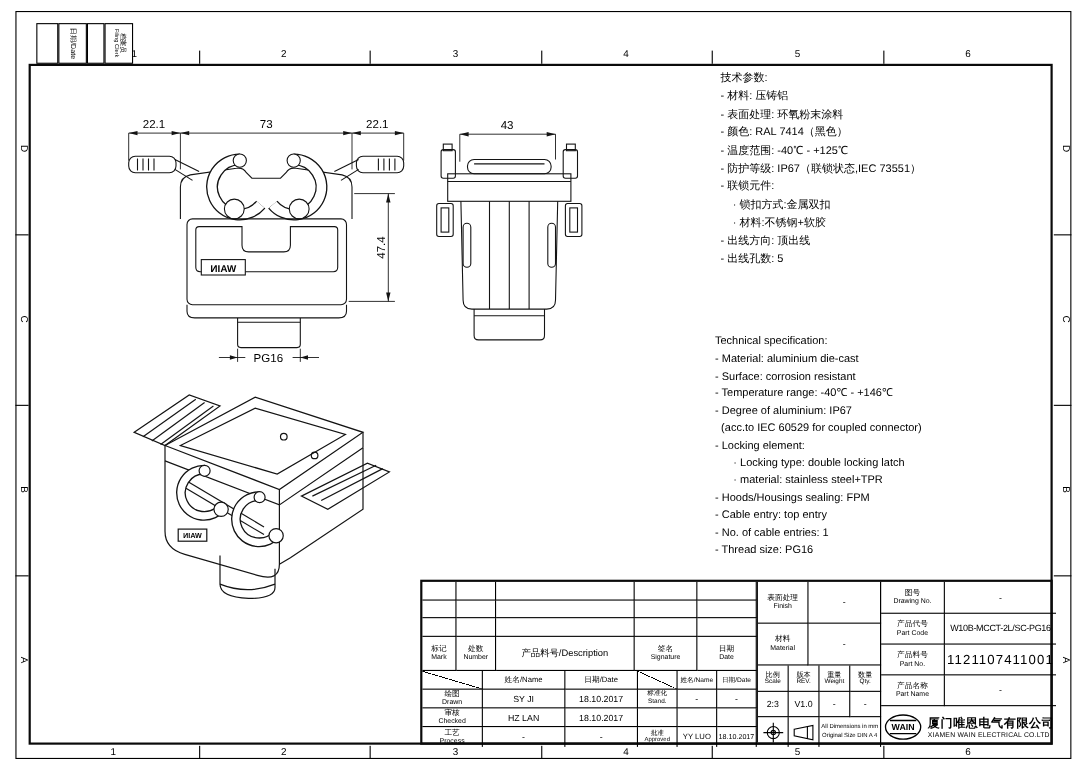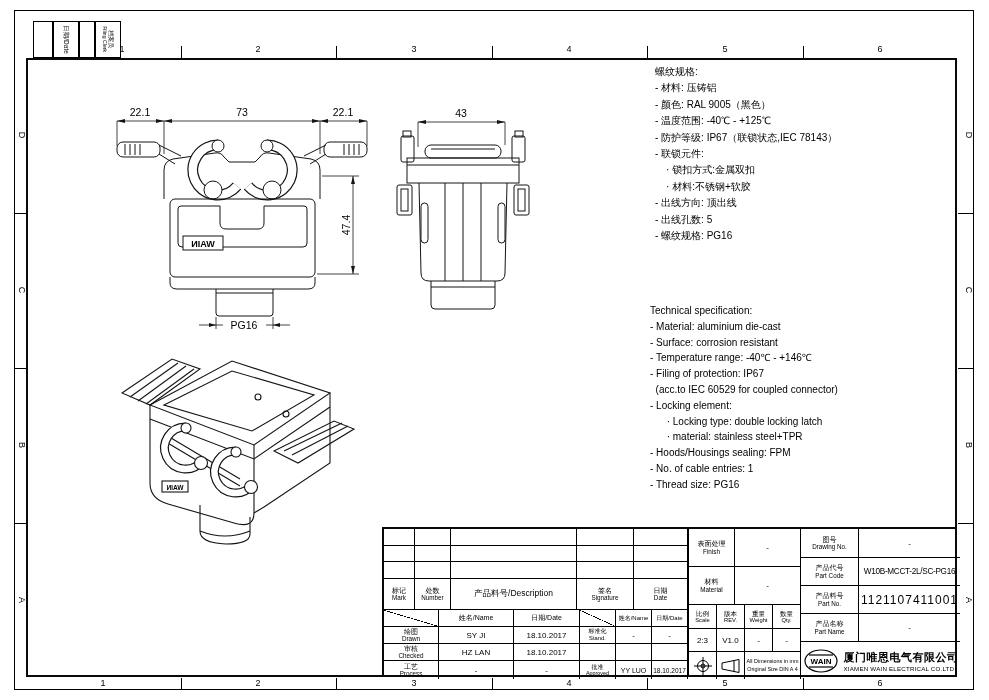--- a/index.html
+++ b/index.html
@@ -230,44 +230,45 @@
       <circle cx="78" cy="93" r="5" fill="#fff"></circle>
         <circle cx="93" cy="128" r="6.5" fill="#fff"></circle>
       <circle cx="128" cy="117" r="5" fill="#fff"></circle>
         <circle cx="143" cy="152" r="6.5" fill="#fff"></circle>
       <rect x="54" y="146" width="26" height="11" fill="#fff"></rect>
     </g>
     <text transform="translate(67,154.5) scale(-1,1)" text-anchor="middle" font-size="6.5" font-weight="bold" fill="#000">WAIN</text>
   </svg>
 
   <div class="a specs-cn" style="left:655px;top:64px;">
-    <div class="spec">螺纹规格:</div>
+    <div class="spec">技术参数:</div>
     <div class="spec">- 材料: 压铸铝</div>
-    <div class="spec">- 颜色: RAL 9005（黑色）</div>
+    <div class="spec">- 表面处理: 环氧粉末涂料</div>
+    <div class="spec">- 颜色: RAL 7414（黑色）</div>
     <div class="spec">- 温度范围: -40℃ - +125℃</div>
-    <div class="spec">- 防护等级: IP67（联锁状态,IEC 78143）</div>
+    <div class="spec">- 防护等级: IP67（联锁状态,IEC 73551）</div>
     <div class="spec">- 联锁元件:</div>
     <div class="spec">    · 锁扣方式:金属双扣</div>
     <div class="spec">    · 材料:不锈钢+软胶</div>
     <div class="spec">- 出线方向: 顶出线</div>
     <div class="spec">- 出线孔数: 5</div>
-    <div class="spec">- 螺纹规格: PG16</div>
   </div>
 
   <div class="a specs-en" style="left:650px;top:303px;">
     <div class="spec">Technical specification:</div>
     <div class="spec">- Material: aluminium die-cast</div>
     <div class="spec">- Surface: corrosion resistant</div>
     <div class="spec">- Temperature range: -40℃ - +146℃</div>
-    <div class="spec">- Filing of protection: IP67</div>
+    <div class="spec">- Degree of aluminium: IP67</div>
     <div class="spec">  (acc.to IEC 60529 for coupled connector)</div>
     <div class="spec">- Locking element:</div>
     <div class="spec">      · Locking type: double locking latch</div>
     <div class="spec">      · material: stainless steel+TPR</div>
     <div class="spec">- Hoods/Housings sealing: FPM</div>
+    <div class="spec">- Cable entry: top entry</div>
     <div class="spec">- No. of cable entries: 1</div>
     <div class="spec">- Thread size: PG16</div>
   </div>
 
   <div class="a tb">
 
     <div class="sec" style="left:0;width:304px;">
 
       <div class="cell" style="left:0;top:0;width:31px;height:17px;"></div>
       <div class="cell" style="left:31px;top:0;width:36px;height:17px;"></div>

